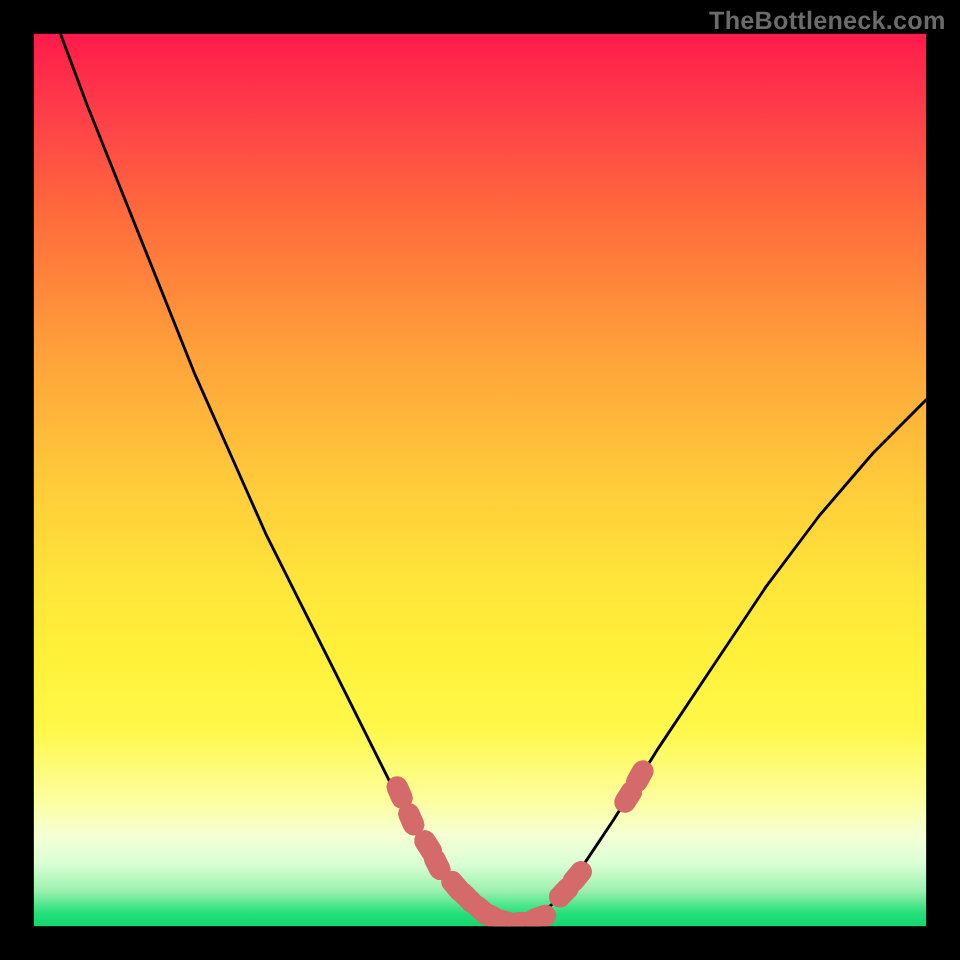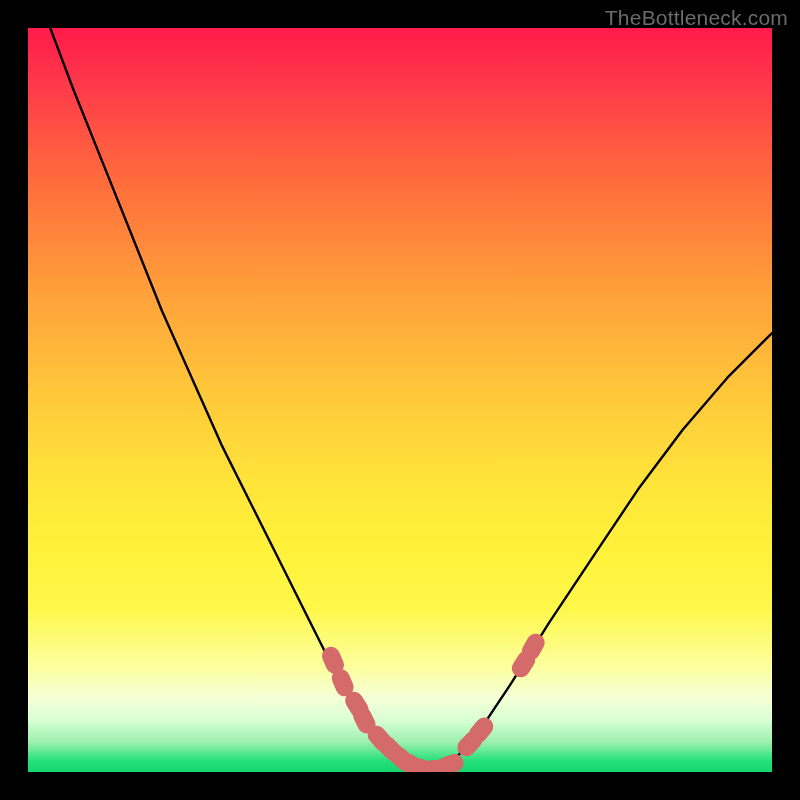--- a/index.html
+++ b/index.html
@@ -56,21 +56,21 @@
     left: 0;
     top: 0;
   }
   .watermark {
     position: absolute;
     top: 6px;
     right: 12px;
     color: #6b6b6b;
     font-size: 21px;
     letter-spacing: 0.2px;
-    font-weight: 400;
+    font-weight: 700;
     user-select: none;
   }
 </style>
 </head>
 <body>
 
 <div class="frame">
   <div class="plot">
     <div class="gradient"></div>
     <svg class="svg-layer" width="744" height="744" viewBox="0 0 744 744">

